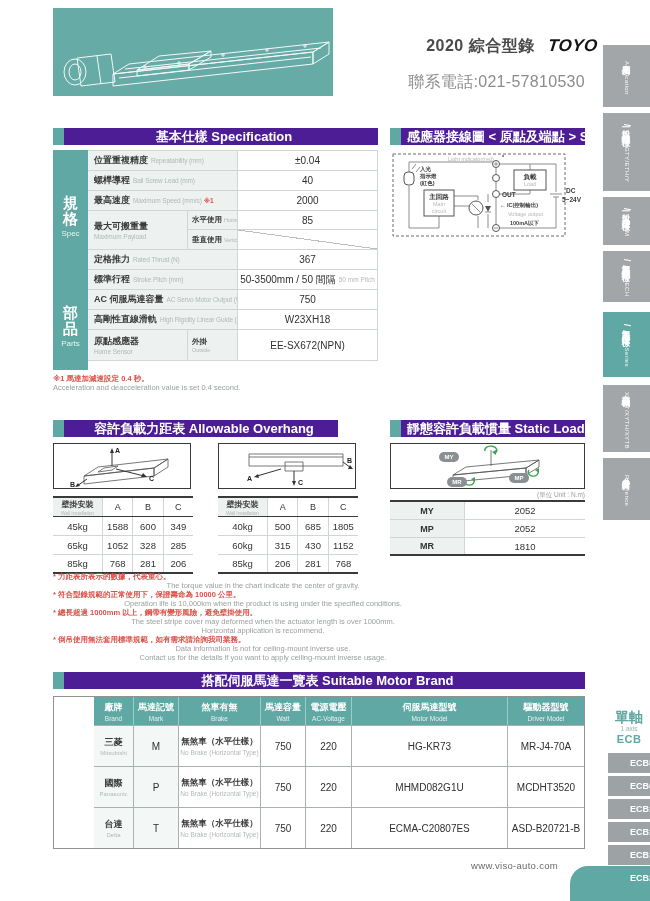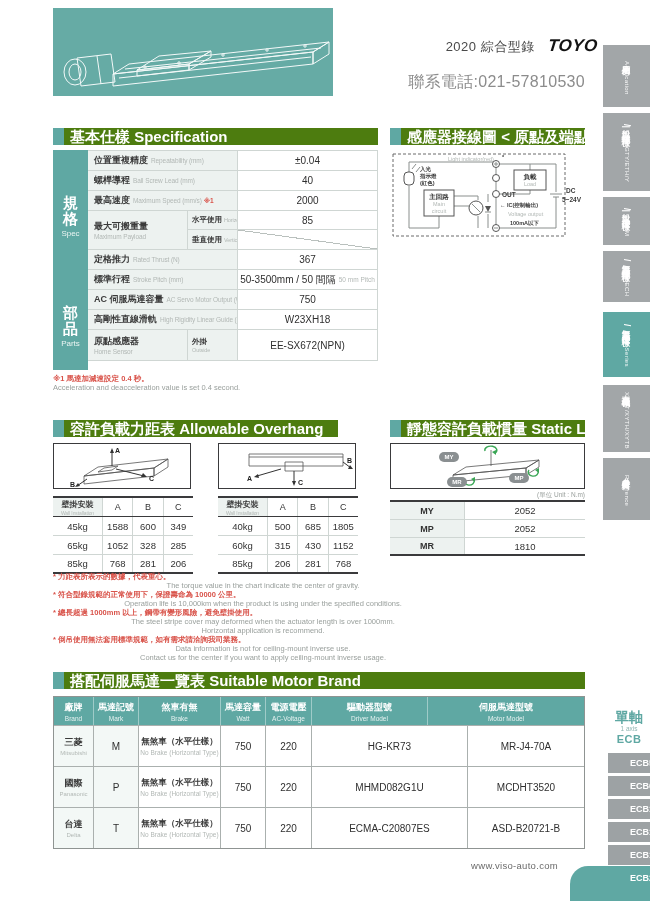--- a/index.html
+++ b/index.html
@@ -7,27 +7,27 @@
     width:650px;height:901px;position:relative;background:#ffffff;
     font-family:"Liberation Sans","DejaVu Sans",sans-serif;overflow:hidden;
     -webkit-font-smoothing:antialiased;
   }
   .abs{position:absolute;}
   
   .hero{left:53px;top:8px;width:280px;height:88px;background:#66aba5;}
   .hero svg{display:block;}
   
   .brand-line{top:36px;right:52px;text-align:right;white-space:nowrap;}
-  .brand-catalog{font-size:13px;font-weight:normal;color:#4a4a4a;letter-spacing:.5px;}
+  .brand-catalog{font-size:16px;font-weight:bold;color:#4a4a4a;letter-spacing:.5px;}
   .brand-logo{display:inline-block;margin-left:9px;font-size:17px;font-weight:900;
     font-style:italic;color:#141414;letter-spacing:.5px;transform:skewX(-6deg);}
   .phone{top:72px;right:65px;font-size:16px;color:#8c8c8c;letter-spacing:.3px;}
   
-  .sec-hdr{height:17px;background:#4d7c0f;color:#fff;font-size:15px;font-weight:bold;
-    line-height:17px;padding-left:17px;box-sizing:border-box;white-space:nowrap;overflow:hidden;}
+  .sec-hdr{height:17px;background:#4c1d95;color:#fff;font-size:13px;font-weight:bold;
+    line-height:17px;padding-left:17px;box-sizing:border-box;white-space:nowrap;overflow:hidden;text-align:center;}
   .sec-hdr::before{content:"";position:absolute;left:0;top:0;width:11px;height:17px;background:#5fa8a3;}
   
   .spec-table{left:53px;top:150px;width:325px;height:220px;}
   .sg{position:absolute;left:0;width:35px;background:#5fa8a3;color:#fff;display:flex;
     flex-direction:column;align-items:center;justify-content:center;box-sizing:border-box;}
   .sg-zh{width:16px;font-size:15px;font-weight:bold;line-height:16px;word-break:break-all;text-align:center;}
   .sg-en{font-size:8px;margin-top:2px;color:#eaf4f2;}
   .srows{position:absolute;left:35px;top:0;width:290px;border-top:1px solid #cfd6d3;box-sizing:border-box;}
   .srow{display:flex;height:19px;border-bottom:1px solid #cfd6d3;background:#fff;}
   .srow.h38{height:38px;}
@@ -88,21 +88,21 @@
   .ot-val{flex:1;display:flex;align-items:center;justify-content:center;font-size:9.5px;color:#333;
     border-right:1px solid #cfd6d3;box-sizing:border-box;}
   .ot-val:last-child{border-right:none;}
   .unit-note{font-size:6.5px;color:#9aa09d;text-align:right;}
   .st-row{display:flex;height:18px;border-bottom:1px solid #cfd6d3;box-sizing:border-box;}
   .st-lbl{width:75px;background:#edf2f0;display:flex;align-items:center;justify-content:center;
     font-size:9px;font-weight:bold;color:#333;border-right:1px solid #cfd6d3;box-sizing:border-box;}
   .st-val{flex:1;display:flex;align-items:center;justify-content:center;font-size:9.5px;color:#333;}
   .notes{left:53px;top:572px;line-height:9px;width:420px;}
   
-  .mtable{left:53px;top:696px;width:532px;border:1px solid #8f9492;box-sizing:border-box;background:#fff;}
+  .mtable{left:53px;top:696px;width:532px;border:1px solid #8f9492;box-sizing:border-box;background:#fff;padding-left:40px;}
   .m-hrow{display:flex;height:28px;background:#5fa8a3;}
   .m-hcell{display:flex;flex-direction:column;align-items:center;justify-content:center;
     border-right:1px solid rgba(255,255,255,.4);box-sizing:border-box;overflow:hidden;}
   .m-hcell:last-child{border-right:none;}
   .m-hzh{font-size:9px;font-weight:bold;color:#fff;}
   .m-hen{font-size:6.5px;color:rgba(255,255,255,.85);margin-top:1px;}
   .m-row{display:flex;height:40px;border-top:1px solid #aab0ae;}
   .m-cell{display:flex;flex-direction:column;align-items:center;justify-content:center;
     border-right:1px solid #aab0ae;box-sizing:border-box;overflow:hidden;text-align:center;}
   .m-cell:last-child{border-right:none;align-items:center;}
@@ -497,21 +497,21 @@
 <div class="abs notes">
   <div class="fn-red">* 力距表所表示的數據，代表重心。</div>
   <div class="fn-gray">The torque value in the chart indicate the center of gravity.</div>
   <div class="fn-red">* 符合型錄規範的正常使用下，保證壽命為 10000 公里。</div>
   <div class="fn-gray">Operation life is 10,000km when the product is using under the specified conditions.</div>
   <div class="fn-red">* 總長超過 1000mm 以上，鋼帶有變形風險，避免壁掛使用。</div>
   <div class="fn-gray">The steel stripe cover may deformed when the actuator length is over 1000mm.</div>
   <div class="fn-gray">Horizontal application is recommend.</div>
   <div class="fn-red">* 倒吊使用無法套用標準規範，如有需求請洽詢我司業務。</div>
   <div class="fn-gray">Data information is not for ceiling-mount inverse use.</div>
-  <div class="fn-gray">Contact us for the center if you want to apply ceiling-mount inverse usage.</div>
+  <div class="fn-gray">Contact us for the details if you want to apply ceiling-mount inverse usage.</div>
 </div>
 
 <div class="abs sec-hdr" style="left:53px;top:672px;width:532px">搭配伺服馬達一覽表 Suitable Motor Brand</div>
 <div class="abs mtable">
   <div class="m-hrow">
     <div class="m-hcell c1">
         <span class="m-hzh">廠牌</span>
         <span class="m-hen">Brand</span>
       </div>
     <div class="m-hcell c2">
@@ -523,27 +523,27 @@
         <span class="m-hen">Brake</span>
       </div>
     <div class="m-hcell c4">
         <span class="m-hzh">馬達容量</span>
         <span class="m-hen">Watt</span>
       </div>
     <div class="m-hcell c5">
         <span class="m-hzh">電源電壓</span>
         <span class="m-hen">AC-Voltage</span>
       </div>
+    <div class="m-hcell c6">
+        <span class="m-hzh">伺服馬達型號</span>
+        <span class="m-hen">Motor Model</span>
+      </div>
     <div class="m-hcell c7">
         <span class="m-hzh">驅動器型號</span>
         <span class="m-hen">Driver Model</span>
-      </div>
-    <div class="m-hcell c6">
-        <span class="m-hzh">伺服馬達型號</span>
-        <span class="m-hen">Motor Model</span>
       </div>
   </div>
   <div class="m-row">
     <div class="m-cell c1 m-mint">
         <span class="m-zh">三菱</span>
         <span class="m-en">Mitsubishi</span>
       </div>
     <div class="m-cell c2 m-mint">
         <span class="m-num">M</span>
       </div>

